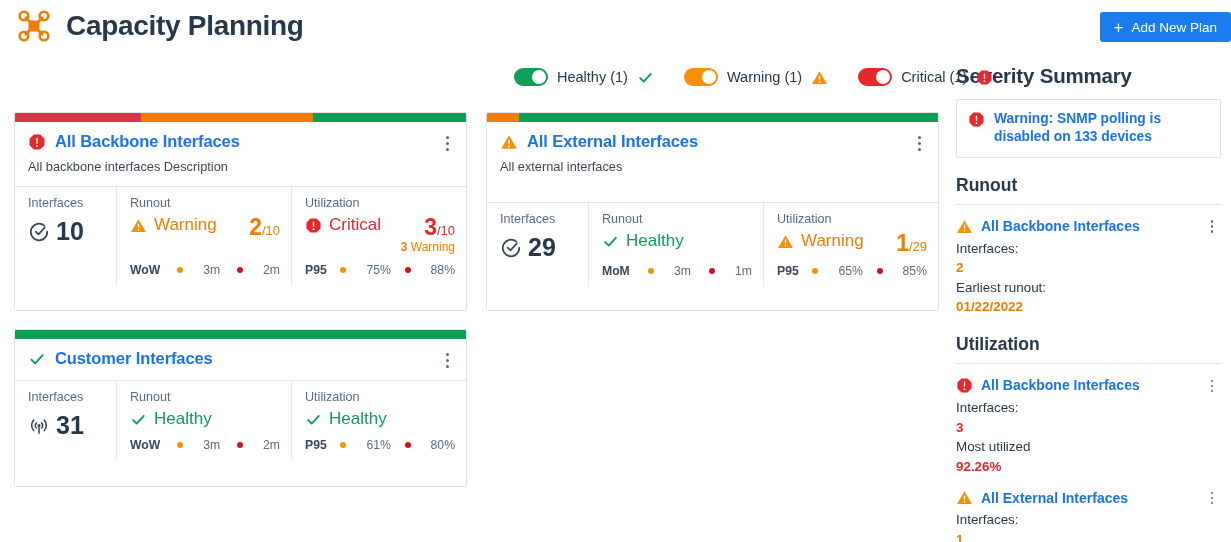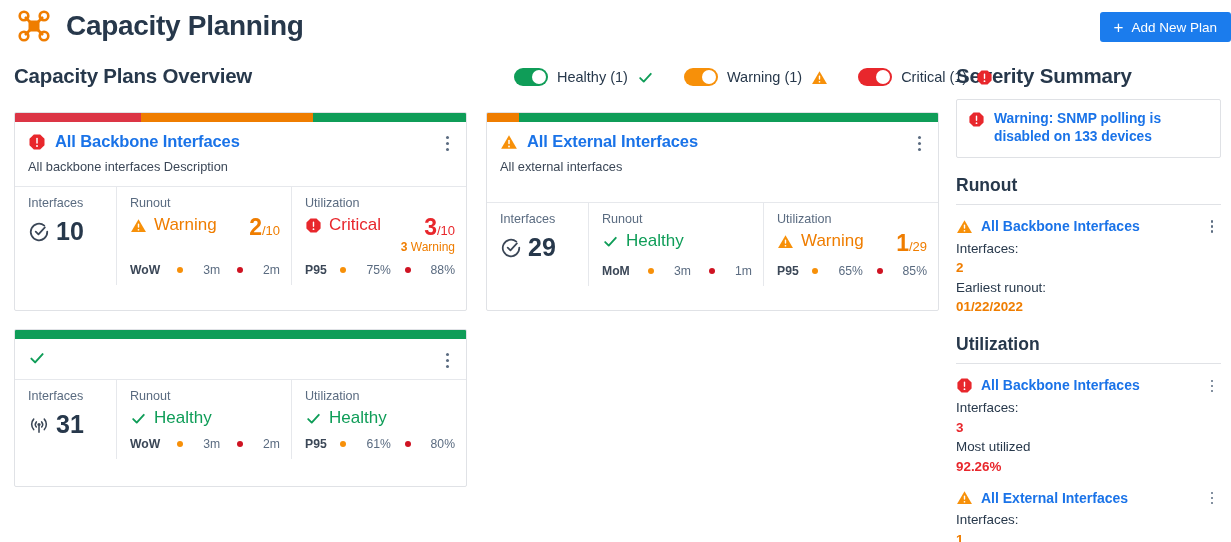--- a/index.html
+++ b/index.html
@@ -163,21 +163,20 @@
         <rect x="14.5" y="14.5" width="11" height="11" rx="1.6" fill="#ef7d00"></rect>
       </svg>
       <div class="app-title">Capacity Planning</div>
     </div>
     <button class="add-plan-btn">
       <span class="plus">+</span>
       <span>Add New Plan</span>
     </button>
   </div>
 
-  <div class="overview-title">Capacity Plans Overview</div>
   <div class="sev-title">Severity Summary</div>
 
   <div class="filters">
 
     <div class="filter">
       <span class="switch sw-green">
           <span class="knob"></span>
         </span>
       <span class="filter-label">Healthy (1)</span>
       <svg class="ic" width="17" height="17" viewBox="0 0 24 24">
@@ -392,20 +391,21 @@
 
   <div class="card" style="left:14px; top:329px; width:453px; height:158px;">
     <div class="card-bar">
       <span style="width:100%; background:#0f9d58"></span>
     </div>
     <div class="card-head">
       <div class="card-title-row">
         <svg class="ic" width="18" height="18" viewBox="0 0 24 24">
           <path d="M4.5 12.8l5 5 10-11" fill="none" stroke="#0f9d58" stroke-width="2.6" stroke-linecap="round" stroke-linejoin="round"></path>
         </svg>
+        <span class="card-title">Customer Interfaces</span>
       </div>
       <div class="kebab">
           <i></i>
           <i></i>
           <i></i>
         </div>
     </div>
     <div class="card-body" style="margin-top:12px;">
       <div class="col col-interfaces">
         <div class="col-label">Interfaces</div>

